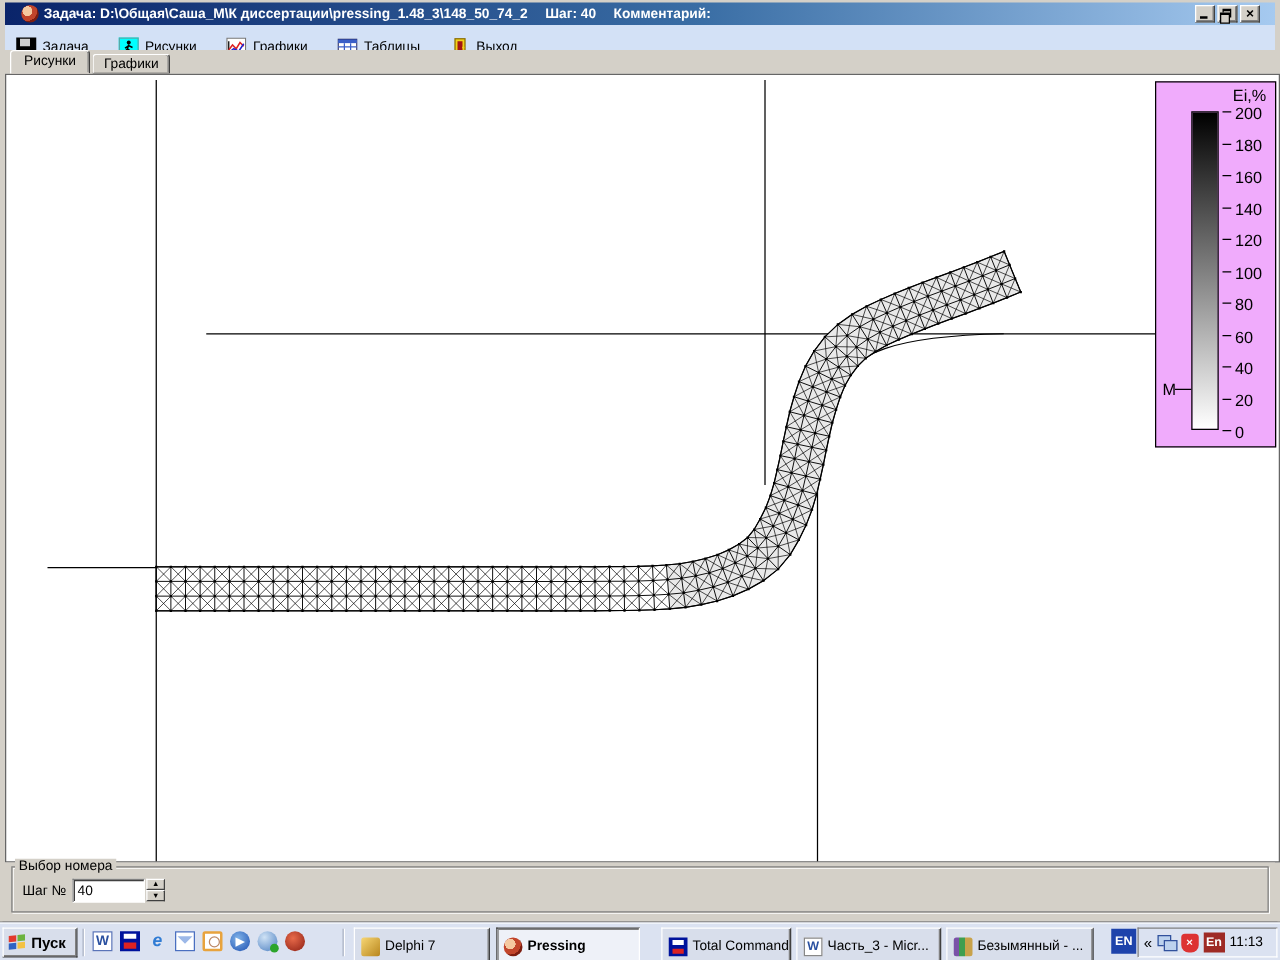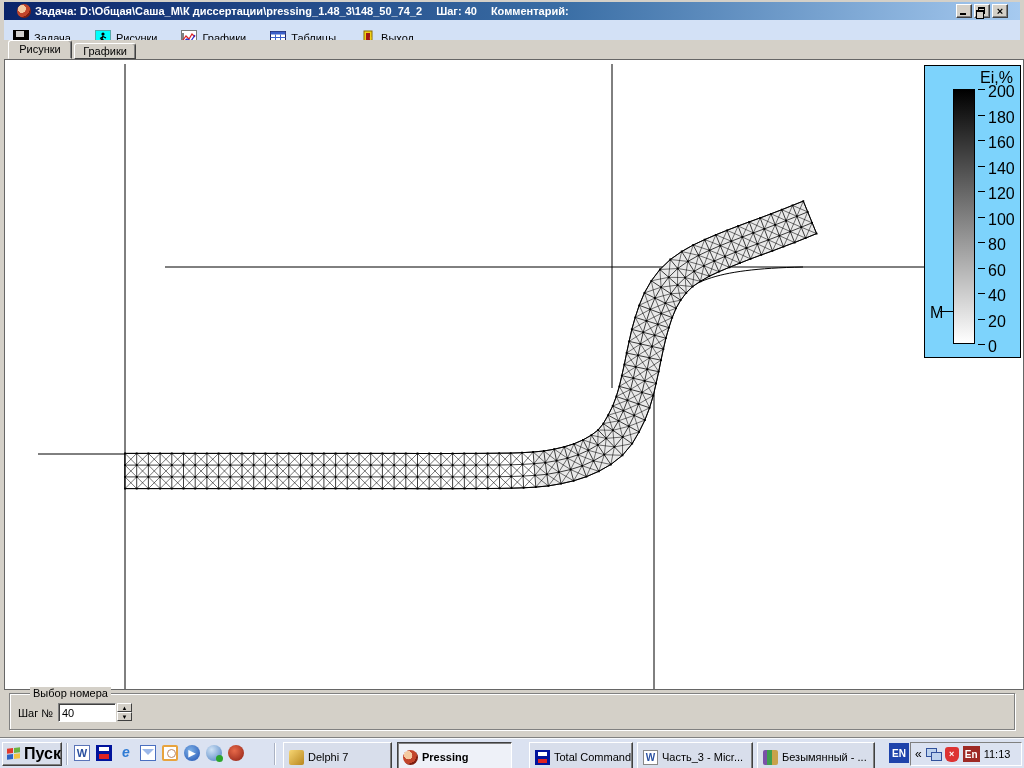--- a/index.html
+++ b/index.html
@@ -40,47 +40,47 @@
   .tab{position:absolute;font-size:11px;text-align:center;background:#d4d0c8;
     border:1px solid;border-color:#fff #404040 #d4d0c8 #fff;border-radius:3px 3px 0 0;
     box-shadow:inset -1px 0 0 #808080;cursor:default;}
   .tab.active{left:4px;top:0;width:64px;height:19px;line-height:17px;z-index:2;}
   .tab.inactive{left:70px;top:3px;width:62px;height:16px;line-height:14px;border-bottom:1px solid #404040;}
   
   .canvas{position:absolute;left:2px;top:59px;width:1020px;height:631px;background:#fff;
     border:1px solid #666;}
   .canvas svg{position:absolute;left:0;top:0;}
   
-  .legend{position:absolute;left:919px;top:5px;width:97px;height:293px;background:#7dd3fc;
-    border:1px solid #000;font-size:16px;color:#000;}
+  .legend{position:absolute;left:919px;top:5px;width:97px;height:293px;background:#f0abfc;
+    border:1px solid #000;font-size:13px;color:#000;}
   .legend .lg-title{position:absolute;right:7px;top:3px;}
   .legend .lg-bar{position:absolute;left:28px;top:23px;width:22px;height:255px;
     border:1px solid #000;background:linear-gradient(to bottom,#000,#fff);}
   .lg-tick{position:absolute;width:7px;height:1px;background:#000;left:53px;}
   .lg-lab{position:absolute;left:63px;}
   .lg-mline{position:absolute;left:15px;width:13px;height:1px;background:#000;}
   .lg-mlab{position:absolute;left:5px;}
   
   .steppanel{position:absolute;left:2px;top:690px;right:2px;height:45px;background:#d4d0c8;}
   .groupbox{position:absolute;left:5px;right:5px;top:3px;height:37px;
     border:1px solid #808080;box-shadow:1px 1px 0 #fff,inset 1px 1px 0 #fff;}
-  .groupbox .gb-label{position:absolute;left:20px;top:-7px;background:#d4d0c8;padding:0 3px;font-size:11px;}
+  .groupbox .gb-label{position:absolute;left:2px;top:-7px;background:#d4d0c8;padding:0 3px;font-size:11px;}
   .step-label{position:absolute;left:8px;top:13px;font-size:11px;}
   .step-edit{position:absolute;left:48px;top:9px;width:58px;height:19px;border:1px solid;
     border-color:#808080 #fff #fff #808080;box-shadow:inset 1px 1px 0 #404040;background:#fff;
     font-size:11px;padding:1px 3px;font-family:"Liberation Sans",sans-serif;}
   .spin{position:absolute;left:107px;top:9px;width:15px;height:19px;}
   .spin button{display:block;width:15px;height:9px;padding:0;background:#d4d0c8;border:1px solid;
     border-color:#fff #404040 #404040 #fff;font-size:6px;line-height:6px;color:#000;cursor:default;}
   
   .taskbar{position:absolute;left:0;top:738px;width:1024px;height:30px;background:#dbe2f1;
     border-top:1px solid #f8fafd;}
   .start-btn{position:absolute;left:2px;top:3px;width:60px;height:24px;background:#d8deeb;
     border:1px solid;border-color:#fff #404040 #404040 #fff;box-shadow:inset -1px -1px 0 #808080;
-    font-size:16px;font-weight:bold;display:flex;align-items:center;gap:4px;padding:0 4px;cursor:default;
+    font-size:12px;font-weight:bold;display:flex;align-items:center;gap:4px;padding:0 4px;cursor:default;
     font-family:"Liberation Sans",sans-serif;}
   .flag{width:14px;height:12px;display:grid;grid-template-columns:6px 6px;grid-template-rows:5px 5px;gap:1px;transform:skewY(-6deg);}
   .flag i:nth-child(1){background:#e23a2e;}.flag i:nth-child(2){background:#6cb33f;}
   .flag i:nth-child(3){background:#2f63c4;}.flag i:nth-child(4){background:#f4c242;}
   .tb-sep{position:absolute;top:4px;width:2px;height:22px;border-left:1px solid #aab2c4;border-right:1px solid #fff;}
   .ql{position:absolute;top:6px;width:17px;height:17px;cursor:default;}
   .task-btn{position:absolute;top:3px;height:24px;background:#d8deeb;border:1px solid;
     border-color:#fff #404040 #404040 #fff;box-shadow:inset -1px -1px 0 #808080;
     display:flex;align-items:center;gap:4px;padding:14px 5px;font-size:11px;white-space:nowrap;
     overflow:hidden;cursor:default;font-family:"Liberation Sans",sans-serif;}

